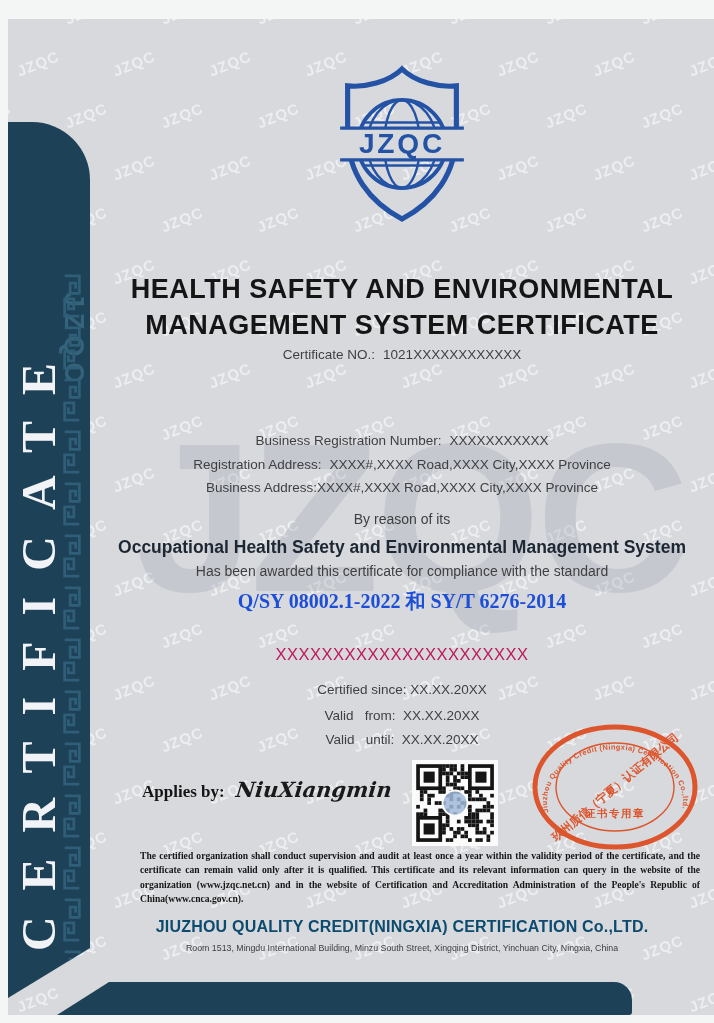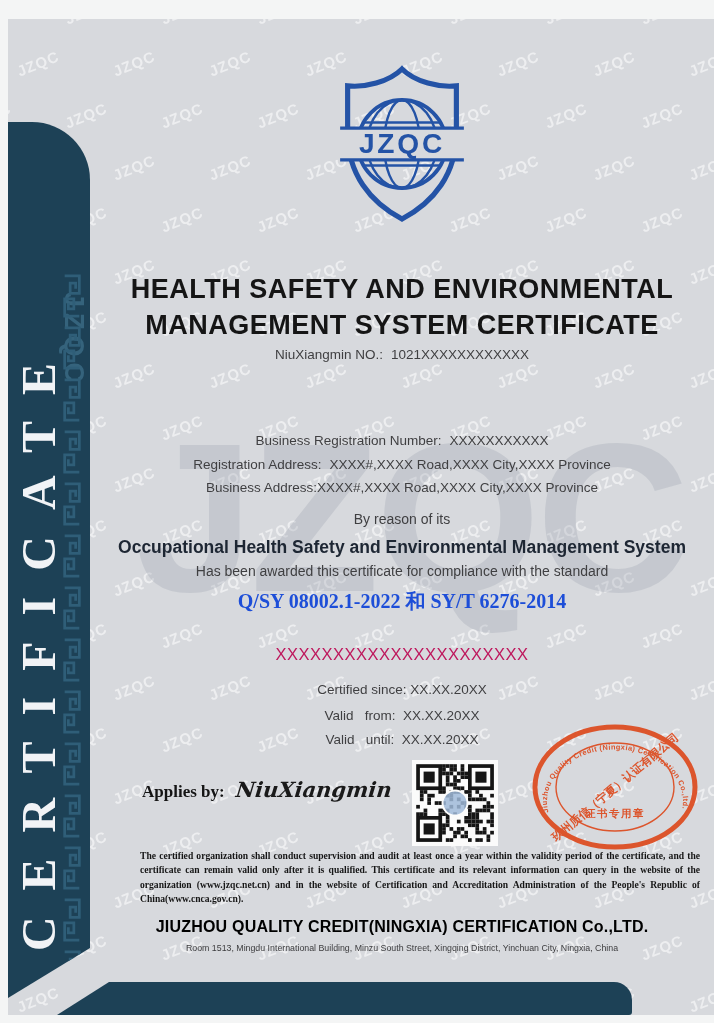--- a/index.html
+++ b/index.html
@@ -77,21 +77,21 @@
     font-weight:bold;font-size:21px;color:#1a1a1a;margin-left:7px;transform:skewX(-6deg);
   }
   .qr{position:absolute;left:404px;top:741px;width:86px;height:86px;}
   .stamp{position:absolute;left:521px;top:703px;width:172px;height:130px;opacity:0.92;}
   .stamp svg{overflow:visible;}
   .fine-print{
     position:absolute;left:132px;top:830px;width:560px;
     font-family:"Liberation Serif",serif;font-size:9.6px;font-weight:bold;
     color:#161616;line-height:1.5;text-align:justify;
   }
-  .company-line{font-size:16px;font-weight:bold;color:#000000;letter-spacing:0.2px;}
+  .company-line{font-size:16px;font-weight:bold;color:#0c4a6e;letter-spacing:0.2px;}
   .address-line{font-size:8.8px;color:#3c3c3e;}
   .meander-unit{display:block;}
 </style>
 </head>
 <body>
 
 <div class="cert">
 
   <div class="wm-layer">
       <span class="wm-tile" style="left:-40px;top:-16px">JZQC</span>
@@ -341,21 +341,21 @@
         <line x1="14" y1="69" x2="146" y2="69" stroke="#2453a6" stroke-width="3.4"></line>
         <line x1="14" y1="103" x2="146" y2="103" stroke="#2453a6" stroke-width="3.4"></line>
         <text x="80" y="96" text-anchor="middle" font-family="Liberation Sans, sans-serif" font-size="30" font-weight="bold" letter-spacing="3" fill="#2453a6">JZQC</text>
       </svg>
     </div>
 
     <div class="row title" style="top:255px">HEALTH SAFETY AND ENVIRONMENTAL</div>
     <div class="row title" style="top:291px">MANAGEMENT SYSTEM CERTIFICATE</div>
 
     <div class="row small-line" style="top:328px">
-      <span class="label-gap">NiuXiangmin NO.:</span><span>1021XXXXXXXXXXXX</span>
+      <span class="label-gap">Certificate NO.:</span><span>1021XXXXXXXXXXXX</span>
     </div>
 
     <div class="row small-line" style="top:414px">
       <span class="label-gap">Business Registration Number:</span><span>XXXXXXXXXXX</span>
     </div>
     <div class="row small-line" style="top:438px">
       <span class="label-gap">Registration Address:</span><span>XXXX#,XXXX Road,XXXX City,XXXX Province</span>
     </div>
     <div class="row small-line" style="top:461px">
       <span>Business Address:</span><span>XXXX#,XXXX Road,XXXX City,XXXX Province</span>

